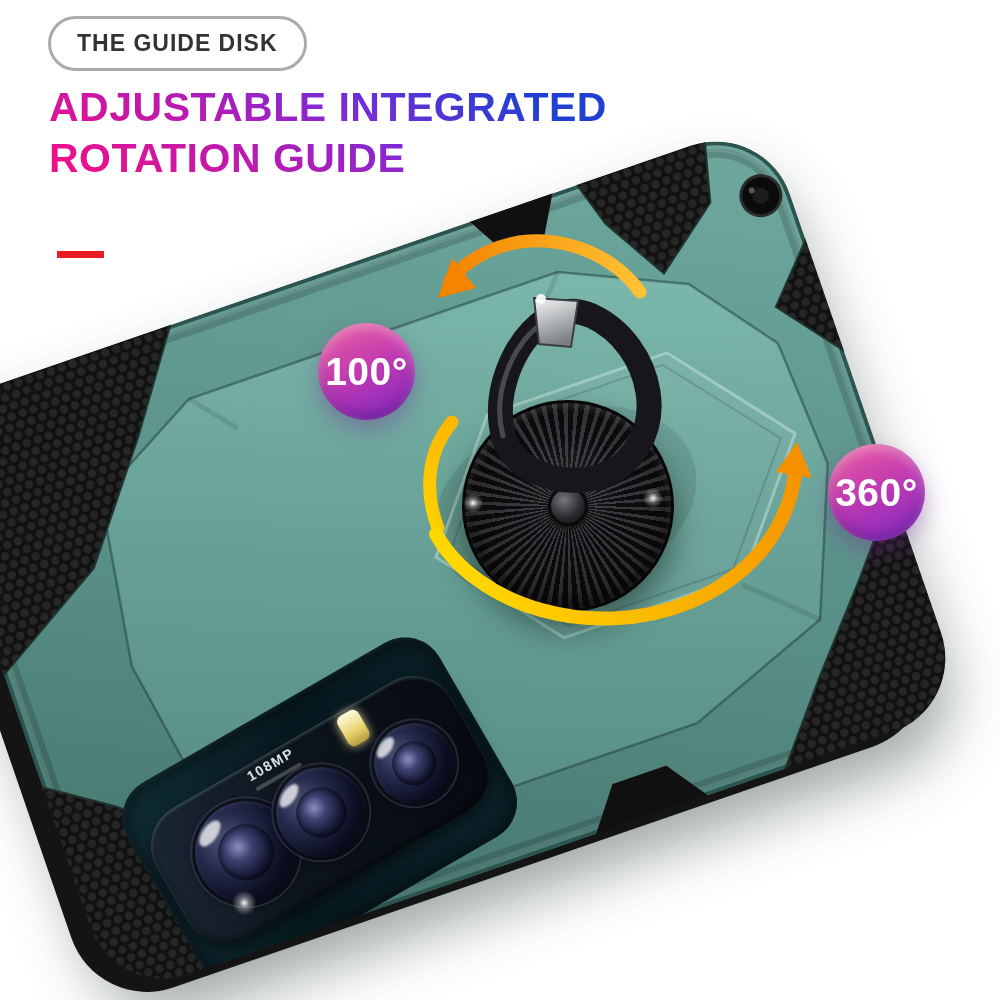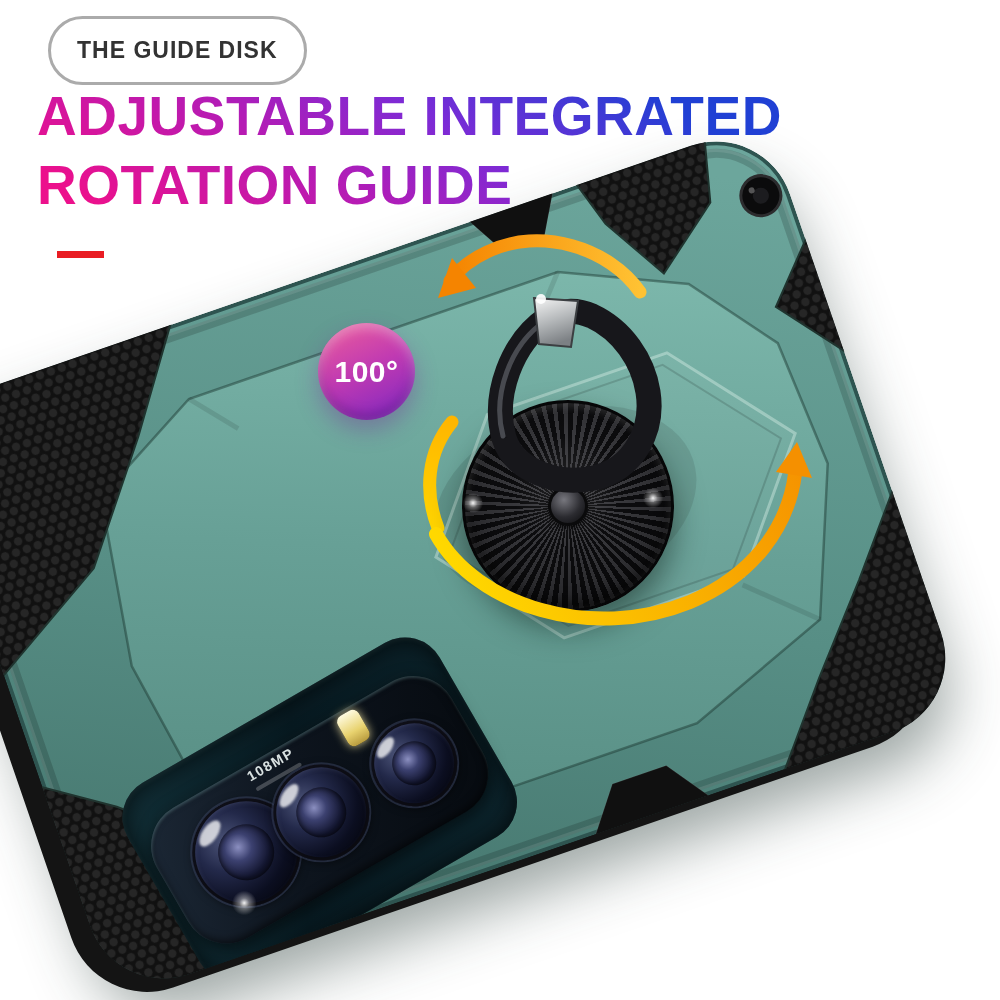--- a/index.html
+++ b/index.html
@@ -1,23 +1,23 @@
 <!DOCTYPE html>
 <html><head>
 <meta charset="utf-8">
 <style>
   html,body{margin:0;padding:0;background:#ffffff;}
   .stage{position:relative;width:1000px;height:1000px;background:#ffffff;overflow:hidden;
          font-family:"Liberation Sans",sans-serif;}
 
   
-  .pill{position:absolute;left:48px;top:16px;padding:18px 26px;border:3px solid #ababab;
+  .pill{position:absolute;left:48px;top:16px;padding:11px 26px;border:3px solid #ababab;
         border-radius:40px;font-size:23px;font-weight:700;color:#333;letter-spacing:1px;
         background:#fff;z-index:7;}
-  .headline{position:absolute;left:37px;top:82px;margin:0;font-size:55px;font-weight:700;
+  .headline{position:absolute;left:49px;top:82px;margin:0;font-size:41px;font-weight:700;
         line-height:1.25;letter-spacing:0.5px;
         background:linear-gradient(33deg,#ec108c 8%,#b31cb6 38%,#7b2bd6 58%,#2040d4 85%);
         -webkit-background-clip:text;background-clip:text;color:transparent;
         -webkit-text-fill-color:transparent;z-index:7;}
   .headline span{display:block;}
   .dash{position:absolute;left:57px;top:251px;width:47px;height:7px;background:#e91c23;z-index:7;}
 
   
   .case-under{position:absolute;left:-28px;top:264px;width:900px;height:620px;border-radius:80px;
         background:#141414;transform:rotate(-19deg);z-index:1;
@@ -70,21 +70,21 @@
         background:radial-gradient(circle at 50% 42%,rgba(255,255,255,.10) 0%,rgba(255,255,255,0) 35%,rgba(0,0,0,.45) 92%);}
   .hub{position:absolute;left:83px;top:83px;width:34px;height:34px;border-radius:50%;z-index:2;
         background:radial-gradient(circle at 38% 32%,#77777e 0%,#2b2b30 55%,#0a0a0c 100%);
         border:3px solid #0a0a0b;box-shadow:0 2px 5px rgba(0,0,0,.6);}
   .glint{position:absolute;width:22px;height:22px;border-radius:50%;z-index:3;
         background:radial-gradient(circle,rgba(255,255,255,.95) 0%,rgba(255,255,255,.35) 30%,rgba(255,255,255,0) 65%);}
   .glint.g1{left:-3px;top:89px;} .glint.g2{left:177px;top:84px;}
 
   
   .badge{position:absolute;width:97px;height:97px;border-radius:50%;display:flex;align-items:center;
-        justify-content:center;z-index:6;color:#fff;font-size:30px;font-weight:700;letter-spacing:.5px;
+        justify-content:center;z-index:6;color:#fff;font-size:39px;font-weight:700;letter-spacing:.5px;
         background:linear-gradient(155deg,#ef5f9a 0%,#c03ab2 48%,#7a26c2 100%);
         box-shadow:0 10px 22px rgba(120,35,150,.35),inset 0 5px 12px rgba(255,255,255,.35),
                    inset 0 -6px 12px rgba(60,10,90,.35);}
   .badge-100{left:318px;top:323px;} .badge-360{left:828px;top:444px;}
 </style>
 </head>
 <body>
 
 <div class="stage">
 
@@ -201,14 +201,17 @@
 
     <path d="M 548 318 C 512 342 492 395 504 438 C 514 470 556 486 594 478 C 634 469 654 430 648 392 C 643 360 622 330 592 316 C 576 309 560 310 548 318 Z" fill="none" stroke="#17171b" stroke-width="25" stroke-linejoin="round"></path>
     <path d="M 545 321 C 510 345 492 395 503 436" fill="none" stroke="rgba(200,210,220,0.28)" stroke-width="5" stroke-linecap="round"></path>
     <polygon points="534,298 578,301 571,347 539,344" fill="url(#gSilver)" stroke="#3c3f42" stroke-width="2"></polygon>
     <circle cx="541" cy="299" r="5" fill="#ffffff" opacity="0.9"></circle>
   </svg>
 
   <div class="badge badge-100">
     <span>100°</span>
   </div>
+  <div class="badge badge-360">
+    <span>360°</span>
+  </div>
 
 </div>
 
 </body></html>

